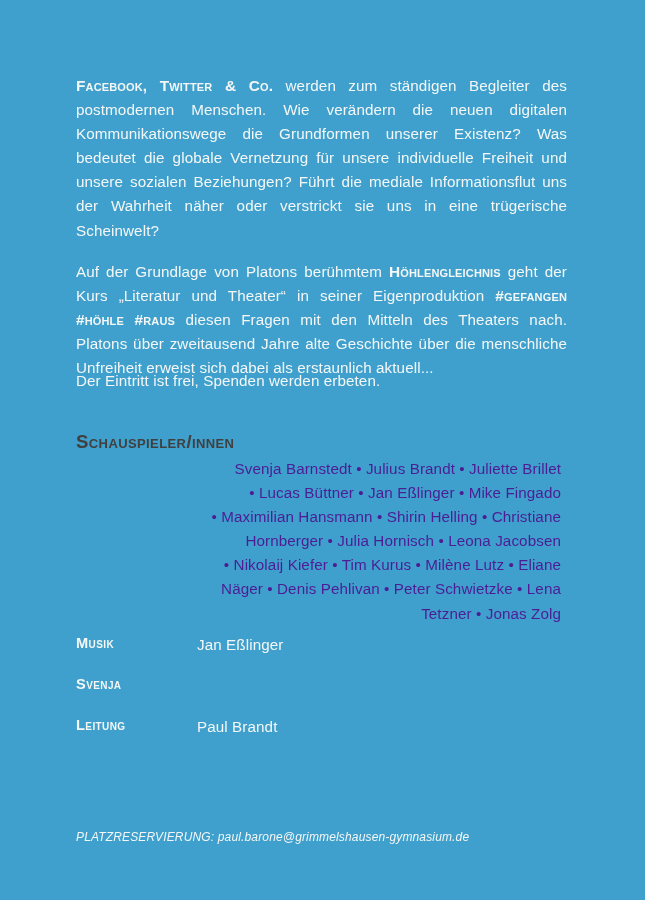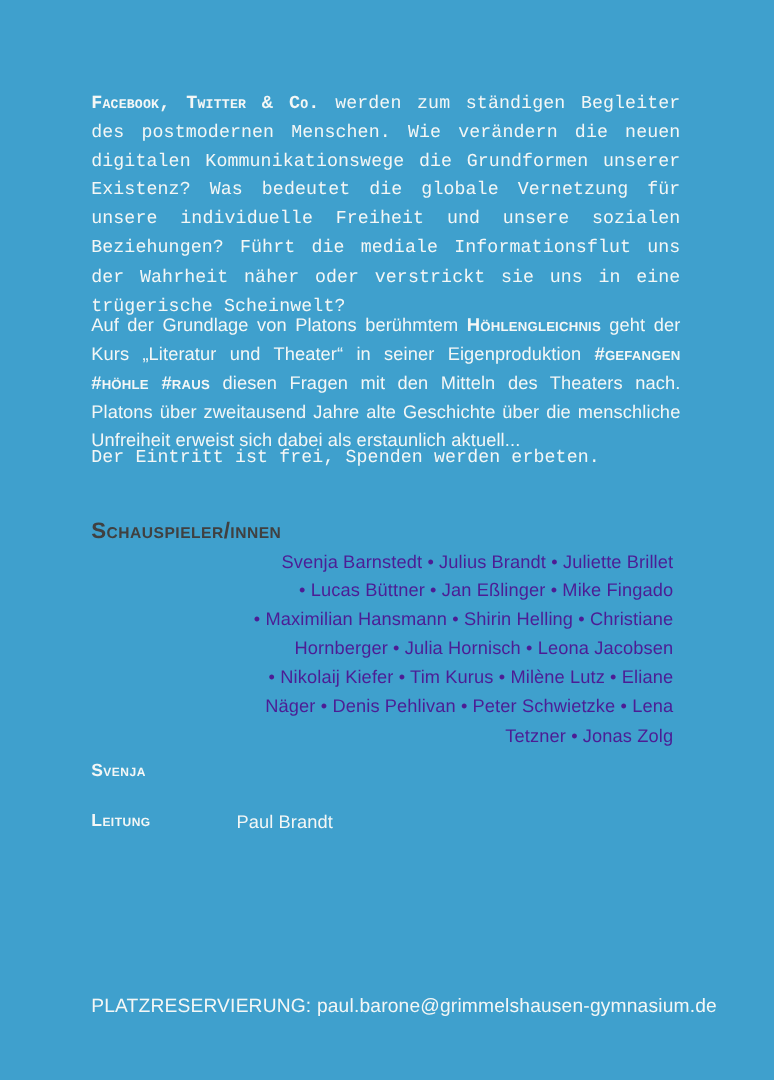--- a/index.html
+++ b/index.html
@@ -29,23 +29,23 @@
   .para {
     font-size: 15.2px;
     line-height: 24.1px;
     text-align: justify;
     text-justify: inter-word;
     letter-spacing: 0.1px;
     margin: 0;
     color: #F4F7F6;
     font-weight: 400;
   }
-  .para.p1 { position: absolute; top: 74px;  left: 0; width: 491px; font-family: Liberation Mono, monospace; }
+  .para.p1 { position: absolute; top: 74px;  left: 0; width: 491px; }
   .para.p2 { position: absolute; top: 232px; left: 0; width: 491px; margin-top: 28px; }
-  .para.p3 { position: absolute; top: 369px; left: 0; width: 491px; text-align: left; font-family: Liberation Mono, monospace; }
+  .para.p3 { position: absolute; top: 369px; left: 0; width: 491px; text-align: left; }
 
   
   .smallcaps {
     font-weight: 700;
     font-variant: small-caps;
     font-stretch: condensed;
     letter-spacing: 0.15px;
     font-size: 15.4px;
   }
 
@@ -106,24 +106,25 @@
     color: #F4F7F6;
     letter-spacing: 0.1px;
     white-space: nowrap;
   }
 
   
   .footer {
     position: absolute;
     top: 830px;
     left: 0;
-    font-size: 16px;
+    font-size: 12px;
     letter-spacing: 0.15px;
     color: #F4F7F6;
     white-space: nowrap;
+    font-style: italic;
   }
 
   .bullet-sep { white-space: nowrap; }
 </style>
 </head>
 <body style="background: rgb(63, 160, 205); color: rgb(244, 247, 246);">
 
 <div class="page">
 
   <p class="para p1"><span class="smallcaps">Facebook, Twitter &amp; Co.</span><span> werden zum ständigen Begleiter des postmodernen Menschen. Wie verändern die neuen digitalen Kommunikationswege die Grundformen unserer Existenz? Was bedeutet die globale Vernetzung für unsere individuelle Freiheit und unsere sozialen Beziehungen? Führt die mediale Informationsflut uns der Wahrheit näher oder verstrickt sie uns in eine trügerische Scheinwelt?</span></p>
@@ -131,20 +132,24 @@
   <p class="para p2"><span>Auf der Grundlage von Platons berühmtem </span><span class="smallcaps">Höhlengleichnis</span><span> geht der Kurs „Literatur und Theater“ in seiner Eigenproduktion </span><span class="smallcaps">#gefangen #höhle #raus</span><span> diesen Fragen mit den Mitteln des Theaters nach. Platons über zweitausend Jahre alte Geschichte über die menschliche Unfreiheit erweist sich dabei als erstaunlich aktuell...</span></p>
 
   <p class="para p3">Der Eintritt  ist frei, Spenden werden erbeten.</p>
 
   <div class="section-heading">Schauspieler/innen</div>
 
   <div class="cast-names"><span>Svenja Barnstedt</span><span class="bullet-sep"> • </span><span>Julius Brandt</span><span class="bullet-sep"> • </span><span>Juliette Brillet</span><span class="bullet-sep"> • </span><span>Lucas Büttner</span><span class="bullet-sep"> • </span><span>Jan Eßlinger</span><span class="bullet-sep"> • </span><span>Mike Fingado</span><span class="bullet-sep"> • </span><span>Maximilian Hansmann</span><span class="bullet-sep"> • </span><span>Shirin Helling</span><span class="bullet-sep"> • </span><span>Christiane Hornberger</span><span class="bullet-sep"> • </span><span>Julia Hornisch</span><span class="bullet-sep"> • </span><span>Leona Jacobsen</span><span class="bullet-sep"> • </span><span>Nikolaij Kiefer</span><span class="bullet-sep"> • </span><span>Tim Kurus</span><span class="bullet-sep"> • </span><span>Milène Lutz</span><span class="bullet-sep"> • </span><span>Eliane Näger</span><span class="bullet-sep"> • </span><span>Denis Pehlivan</span><span class="bullet-sep"> • </span><span>Peter Schwietzke</span><span class="bullet-sep"> • </span><span>Lena Tetzner</span><span class="bullet-sep"> • </span><span>Jonas Zolg</span></div>
 
   <div class="credits">
       <div class="credit-row">
+        <div class="credit-label">Musik</div>
+        <div class="credit-value">Jan Eßlinger</div>
+      </div>
+      <div class="credit-row">
         <div class="credit-label">Svenja</div>
       </div>
       <div class="credit-row">
         <div class="credit-label">Leitung</div>
         <div class="credit-value">Paul Brandt</div>
       </div>
     </div>
 
   <div class="footer">PLATZRESERVIERUNG: paul.barone@grimmelshausen-gymnasium.de</div>
 

